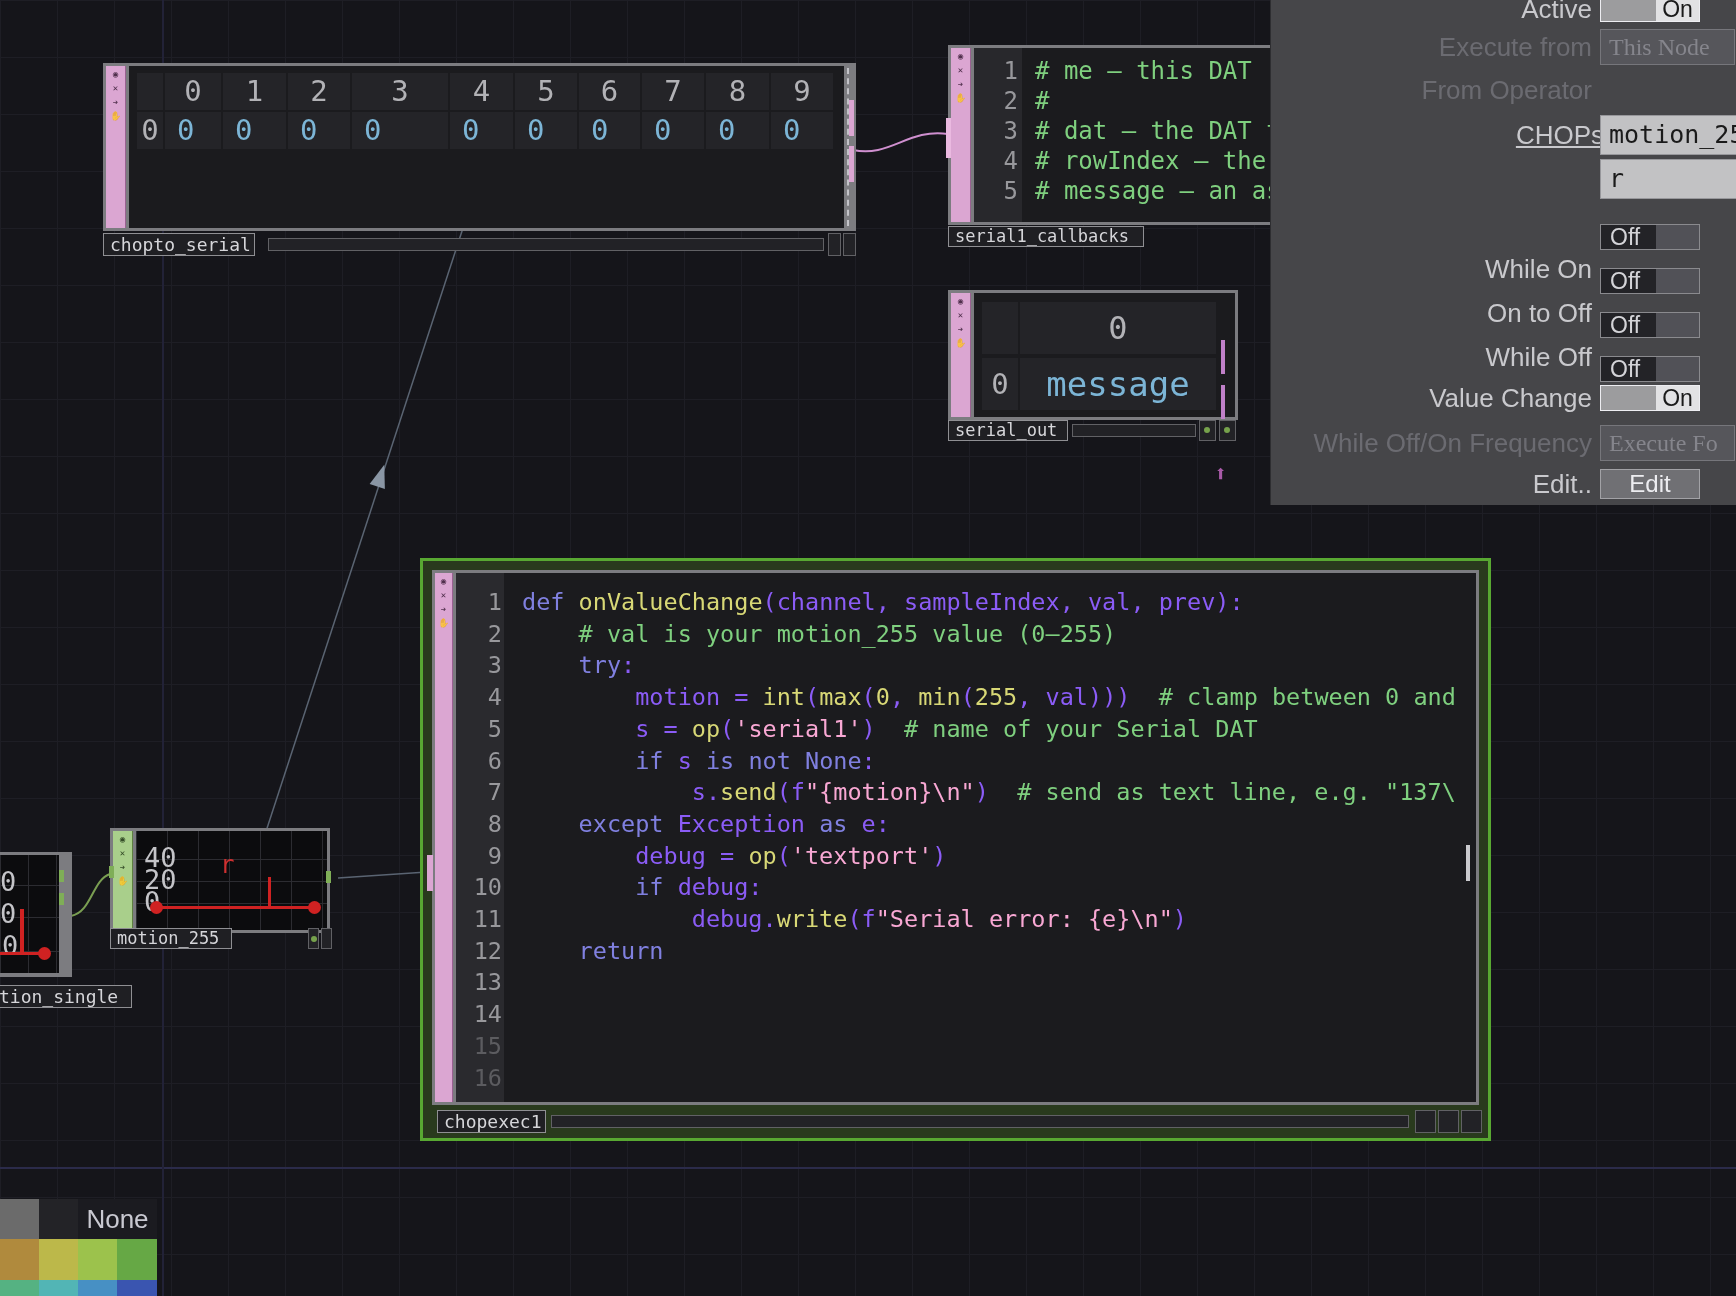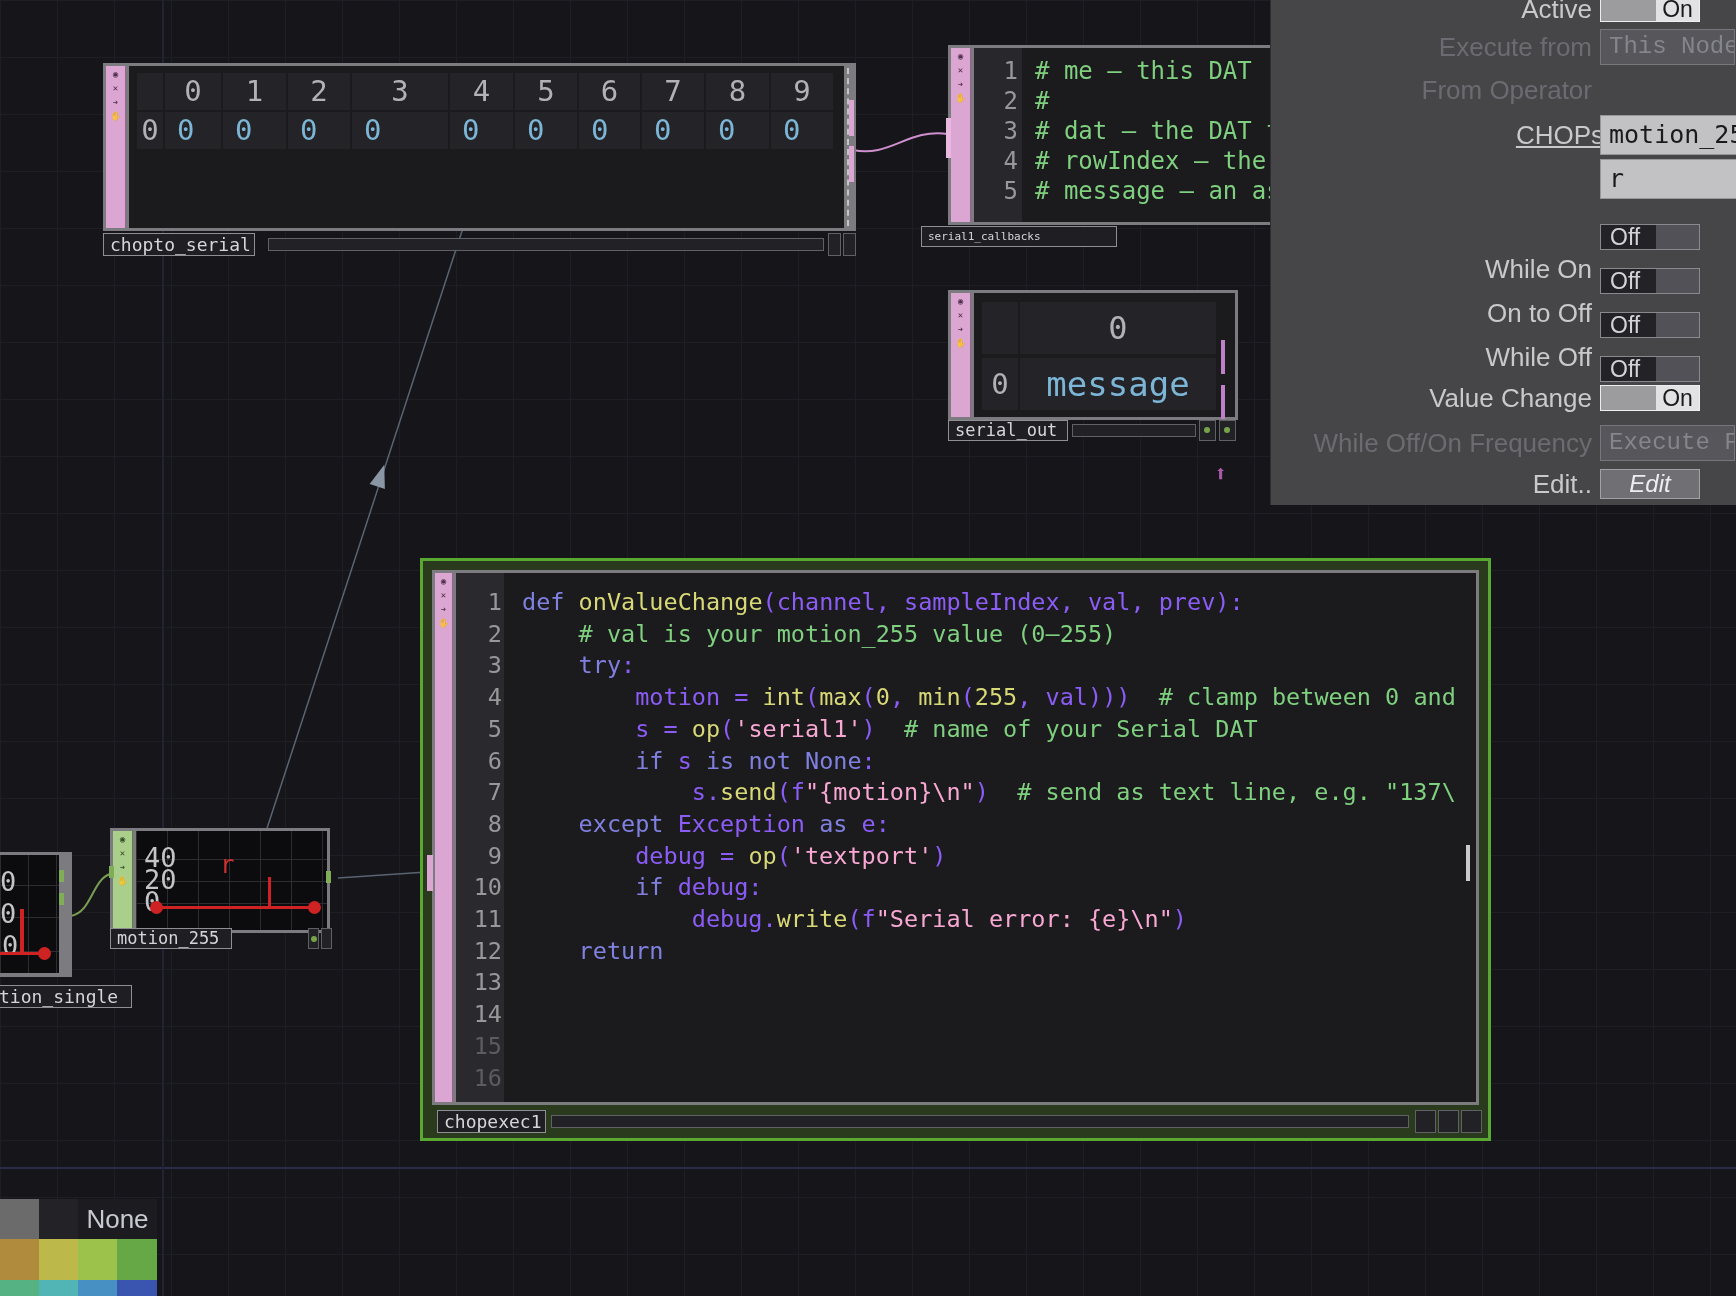--- a/index.html
+++ b/index.html
@@ -54,21 +54,21 @@
   .ptoggle.off{border:1px solid #8a8a8e;margin-top:12px;}
   .ptoggle .knob{flex:none;}
   .ptoggle.on .knob{width:55px;background:#9c9c9e;}
   .ptoggle.on .state{flex:1;background:#e2e2e4;color:#1a1a1a;font-size:23px;line-height:24px;text-align:center;}
   .ptoggle.off .state{width:55px;background:#232327;color:#d4d4d8;font-size:23px;line-height:24px;padding-left:9px;box-sizing:border-box;}
   .ptoggle.off .knob{flex:1;background:#515157;}
   .pfield{position:absolute;left:329px;width:137px;height:40px;background:#c2c2c4;border:1px solid #97979b;
     color:#1a1a1a;font-family:"DejaVu Sans Mono",monospace;font-size:25px;line-height:38px;padding-left:8px;
     box-sizing:border-box;white-space:nowrap;overflow:hidden;}
   .pfield.dis{height:36px;background:#56565b;border:1px solid #76767b;color:#85858c;
-    font-family:Liberation Mono, monospace;font-size:24px;line-height:34px;}
+    font-family:Liberation Serif, serif;font-size:24px;line-height:34px;}
   .pbutton{position:absolute;left:329px;width:100px;height:30px;background:#707074;border:1px solid #a2a2a6;
     color:#ededf1;font-size:24px;line-height:28px;text-align:center;box-sizing:border-box;}
   .swatch{position:absolute;z-index:8;}
   #none-cell{color:#c9c9d1;font-size:26px;line-height:40px;text-align:center;font-family:"Liberation Sans",sans-serif;}
   .arrow-icon{position:absolute;z-index:7;color:#a85aa8;font-size:22px;line-height:24px;}
 </style>
 </head>
 <body>
 
 <div id="canvas">
@@ -142,21 +142,21 @@
       <div id="callbacks-lines" style="position:absolute;left:0;top:8px;width:301px">
           <div class="cbline"><span class="lnum">1</span><span class="ctext"># me — this DAT</span></div>
           <div class="cbline"><span class="lnum">2</span><span class="ctext">#</span></div>
           <div class="cbline"><span class="lnum">3</span><span class="ctext"># dat — the DAT t</span></div>
           <div class="cbline"><span class="lnum">4</span><span class="ctext"># rowIndex — the</span></div>
           <div class="cbline"><span class="lnum">5</span><span class="ctext"># message — an as</span></div>
         </div>
     </div>
   </div>
   <div class="conn" style="left:946px;top:118px;width:5px;height:40px;background:#eab9e0"></div>
-  <div class="namebox" style="left:921px;top:226px;width:196px;height:21px;font-size:11px;line-height:19px">serial1_callbacks</div>
+  <div class="namebox" style="left:948px;top:226px;width:196px;height:21px;font-size:17px;line-height:19px">serial1_callbacks</div>
 
   <div class="node" style="left:948px;top:290px;width:290px;height:130px">
     <div class="sidebar pink" style="left:3px;top:3px;width:20px;height:124px">
         <span class="sicon">◉</span>
         <span class="sicon">✕</span>
         <span class="sicon">➔</span>
         <span class="sicon">✋</span>
       </div>
     <div class="content" style="left:26px;top:3px;width:261px;height:124px">
       <div style="position:absolute;left:8px;top:9px;display:flex;gap:2px">
@@ -316,16 +316,16 @@
         <div class="knob"></div>
       </div>
       <div class="prow-label" style="left: 0px; top: 383px;">Value Change</div>
       <div class="ptoggle on" style="top: 385px;">
         <div class="knob"></div>
         <div class="state">On</div>
       </div>
       <div class="prow-label dis" style="left: 0px; top: 428px;">While Off/On Frequency</div>
       <div class="pfield dis" style="top: 425px; width: 135px;">Execute Fo</div>
       <div class="prow-label" style="left: 0px; top: 469px;">Edit..</div>
-      <div class="pbutton" style="top: 469px; font-style: italic;">Edit</div>
+      <div class="pbutton" style="top: 469px;">Edit</div>
     </div>
 
 </div>
 
 </body></html>

